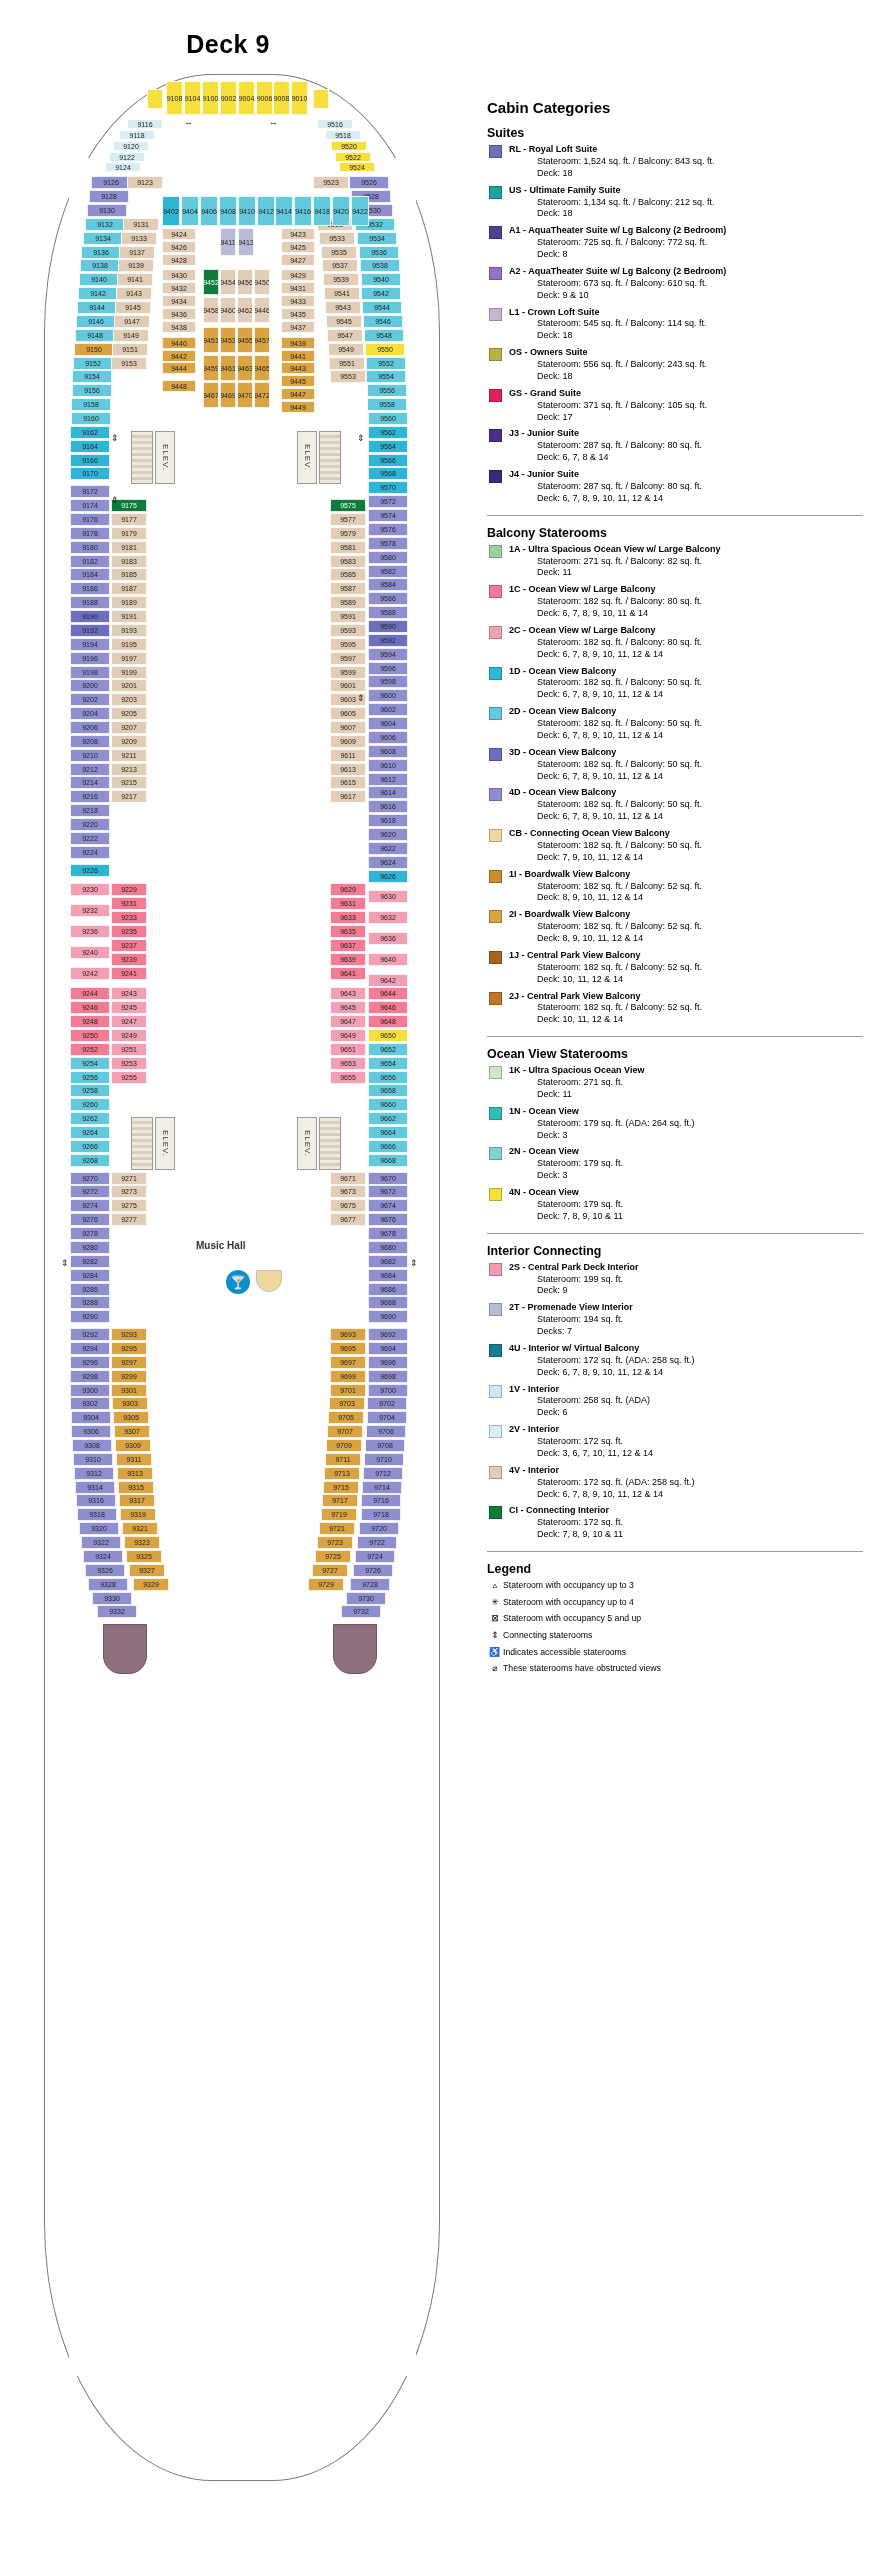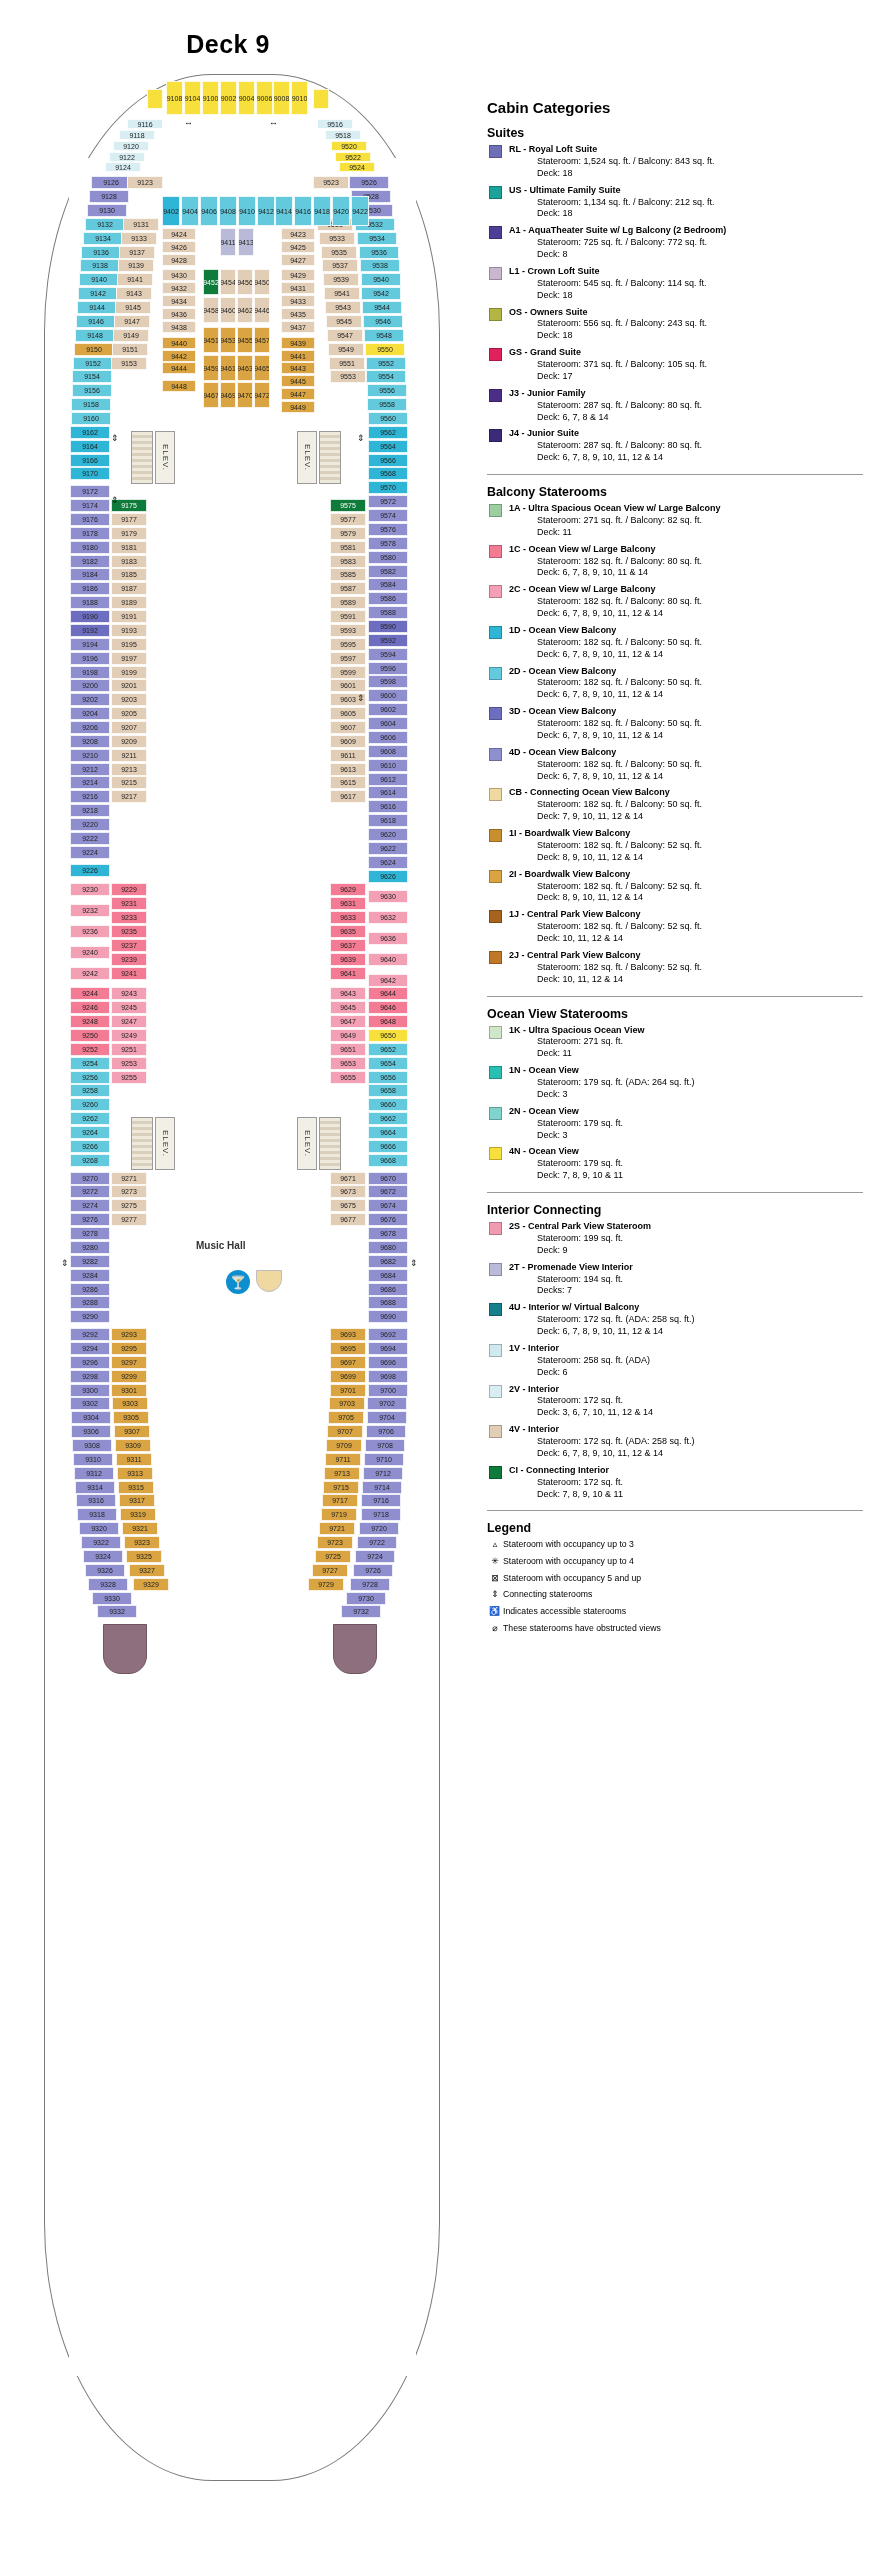--- a/index.html
+++ b/index.html
@@ -734,20 +734,28 @@
         </div>
       <div class="cat">
           <div class="swatch" style="background:#4b3f96"></div>
           <div class="cat-body">
             <div class="cat-name">A1 - AquaTheater Suite w/ Lg Balcony (2 Bedroom)</div>
             <div style="padding-left:28px">Stateroom: 725 sq. ft. / Balcony: 772 sq. ft.</div>
             <div style="padding-left:28px">Deck: 8</div>
           </div>
         </div>
       <div class="cat">
+          <div class="swatch" style="background:#8e77c4"></div>
+          <div class="cat-body">
+            <div class="cat-name">A2 - AquaTheater Suite w/ Lg Balcony (2 Bedroom)</div>
+            <div style="padding-left:28px">Stateroom: 673 sq. ft. / Balcony: 610 sq. ft.</div>
+            <div style="padding-left:28px">Deck: 9 &amp; 10</div>
+          </div>
+        </div>
+      <div class="cat">
           <div class="swatch" style="background:#c9b7cf"></div>
           <div class="cat-body">
             <div class="cat-name">L1 - Crown Loft Suite</div>
             <div style="padding-left:28px">Stateroom: 545 sq. ft. / Balcony: 114 sq. ft.</div>
             <div style="padding-left:28px">Deck: 18</div>
           </div>
         </div>
       <div class="cat">
           <div class="swatch" style="background:#b5b544"></div>
           <div class="cat-body">
@@ -760,21 +768,21 @@
           <div class="swatch" style="background:#e0215b"></div>
           <div class="cat-body">
             <div class="cat-name">GS - Grand Suite</div>
             <div style="padding-left:28px">Stateroom: 371 sq. ft. / Balcony: 105 sq. ft.</div>
             <div style="padding-left:28px">Deck: 17</div>
           </div>
         </div>
       <div class="cat">
           <div class="swatch" style="background:#4b2f86"></div>
           <div class="cat-body">
-            <div class="cat-name">J3 - Junior Family</div>
+            <div class="cat-name">J3 - Junior Suite</div>
             <div style="padding-left:28px">Stateroom: 287 sq. ft. / Balcony: 80 sq. ft.</div>
             <div style="padding-left:28px">Deck: 6, 7, 8 &amp; 14</div>
           </div>
         </div>
       <div class="cat">
           <div class="swatch" style="background:#3b2a7a"></div>
           <div class="cat-body">
             <div class="cat-name">J4 - Junior Suite</div>
             <div style="padding-left:28px">Stateroom: 287 sq. ft. / Balcony: 80 sq. ft.</div>
             <div style="padding-left:28px">Deck: 6, 7, 8, 9, 10, 11, 12 &amp; 14</div>
@@ -922,21 +930,21 @@
         </div>
     </div>
 
     <div class="sec-rule"></div>
 
     <div class="sec-head">Interior Connecting</div>
     <div>
       <div class="cat">
           <div class="swatch" style="background:#f19bb0"></div>
           <div class="cat-body">
-            <div class="cat-name">2S - Central Park View Stateroom</div>
+            <div class="cat-name">2S - Central Park Deck Interior</div>
             <div style="padding-left:28px">Stateroom: 199 sq. ft.</div>
             <div style="padding-left:28px">Deck: 9</div>
           </div>
         </div>
       <div class="cat">
           <div class="swatch" style="background:#b9b9d8"></div>
           <div class="cat-body">
             <div class="cat-name">2T - Promenade View Interior</div>
             <div style="padding-left:28px">Stateroom: 194 sq. ft.</div>
             <div style="padding-left:28px">Decks: 7</div>

